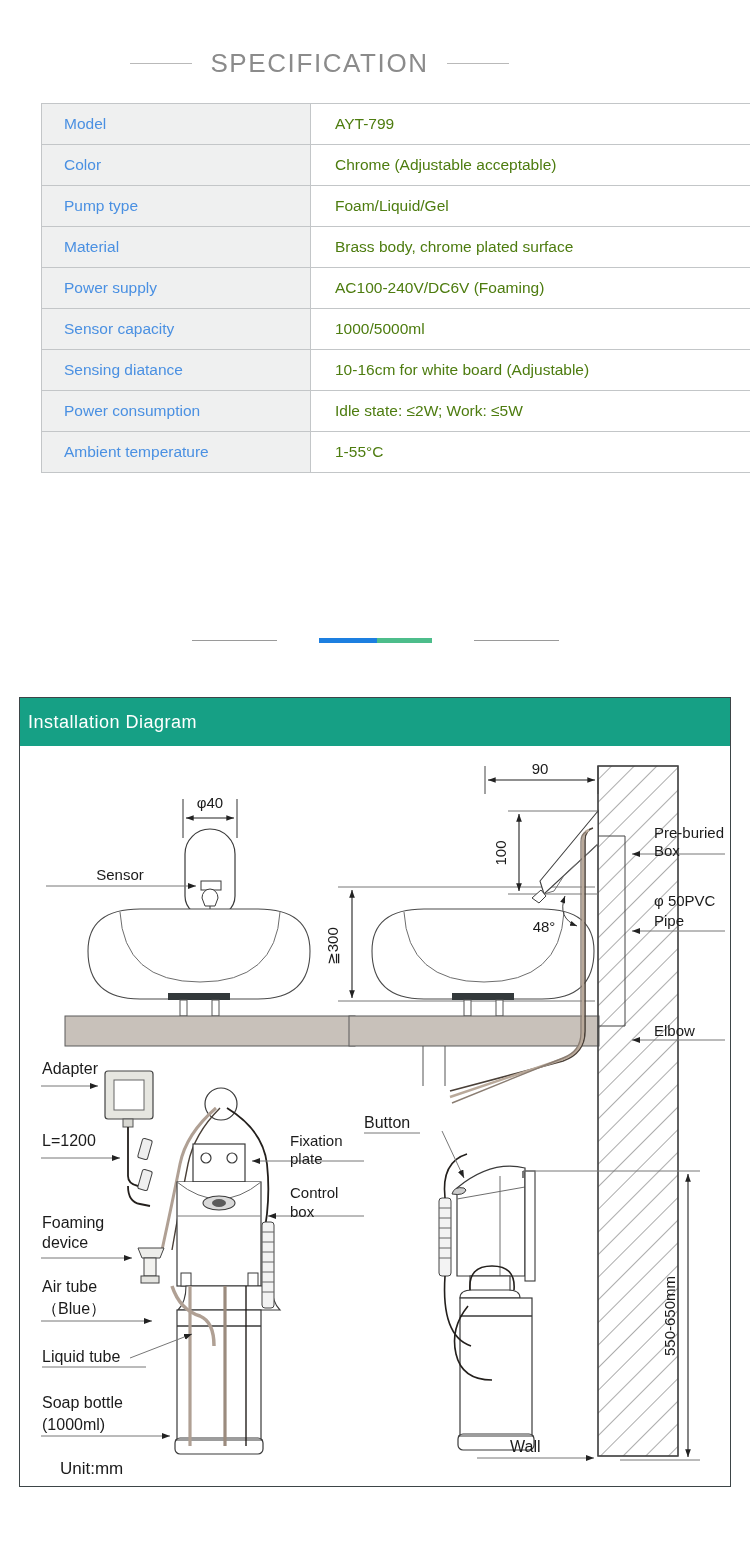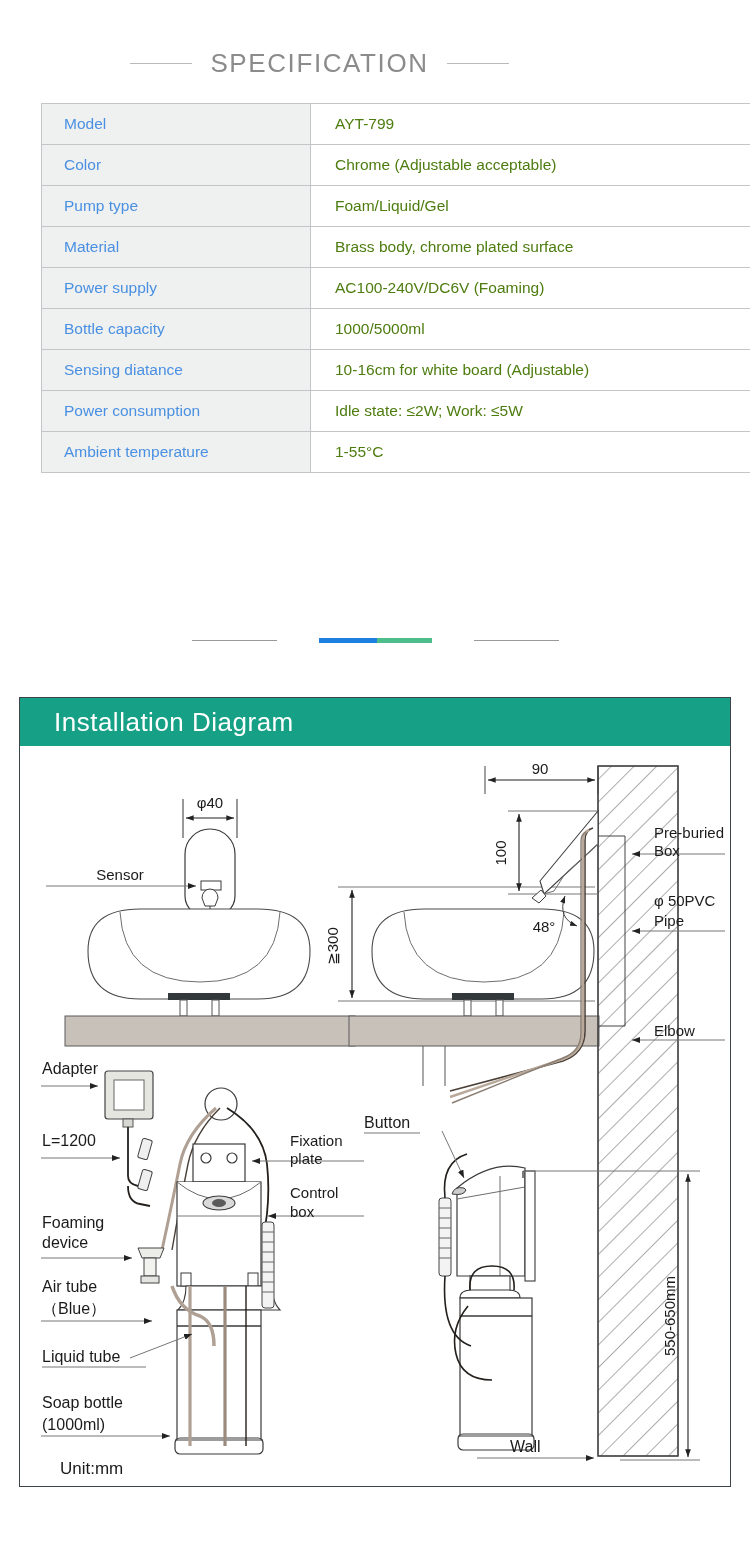--- a/index.html
+++ b/index.html
@@ -62,21 +62,21 @@
     border:1.5px solid #3d4548;
     background:#ffffff;
     box-sizing:border-box;
   }
   .panel-head{
     position:absolute;left:0;top:0;width:100%;height:48px;
     background:#16a085;
     display:flex;align-items:center;
   }
   .panel-head-text{
-    color:#ffffff;font-size:26px;padding-left:34px;letter-spacing:.5px;
+    color:#ffffff;font-size:18px;padding-left:8px;letter-spacing:.5px;
   }
   .panel-body{position:absolute;left:0;top:48px;width:100%;height:740px;}
 
   
   .dgm{position:absolute;left:0;top:0;width:712px;height:740px;}
 
   .lbl{font-family:"Liberation Sans","DejaVu Sans",sans-serif;fill:#1b1b1b;}
 </style>
 </head>
 <body>
@@ -103,21 +103,21 @@
     </tr>
     <tr>
       <td class="k">Material</td>
       <td class="v">Brass body, chrome plated surface</td>
     </tr>
     <tr>
       <td class="k">Power supply</td>
       <td class="v">AC100-240V/DC6V (Foaming)</td>
     </tr>
     <tr>
-      <td class="k">Bottle capacity</td>
+      <td class="k">Sensor capacity</td>
       <td class="v">1000/5000ml</td>
     </tr>
     <tr>
       <td class="k">Sensing diatance</td>
       <td class="v">10-16cm for white board (Adjustable)</td>
     </tr>
     <tr>
       <td class="k">Power consumption</td>
       <td class="v">Idle state: ≤2W; Work: ≤5W</td>
     </tr>

